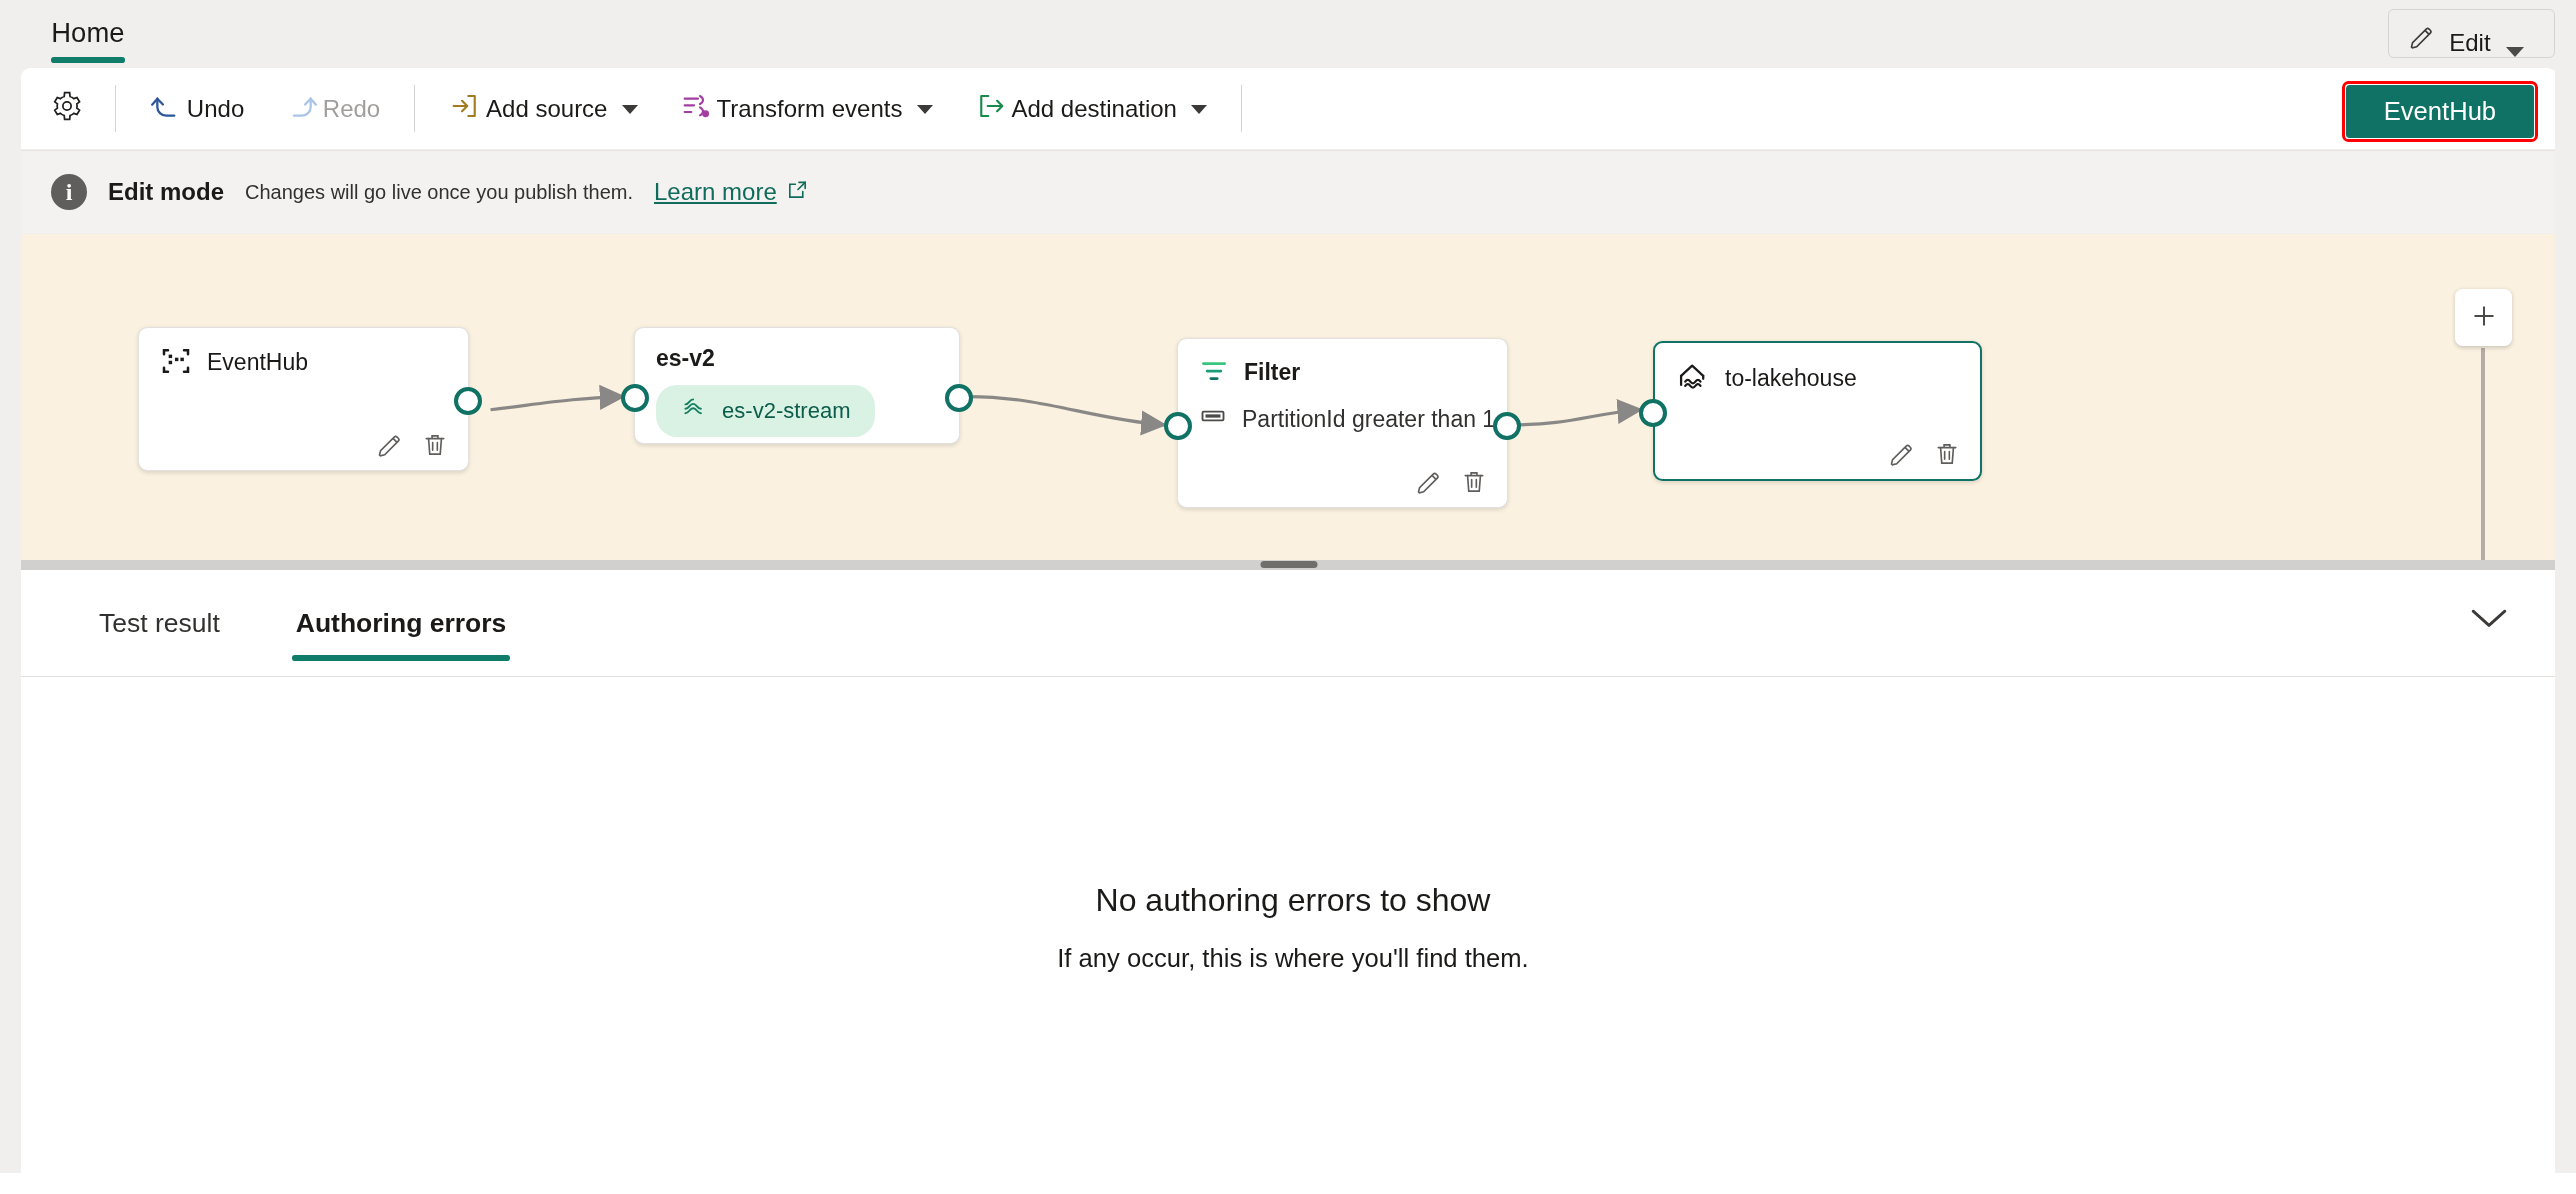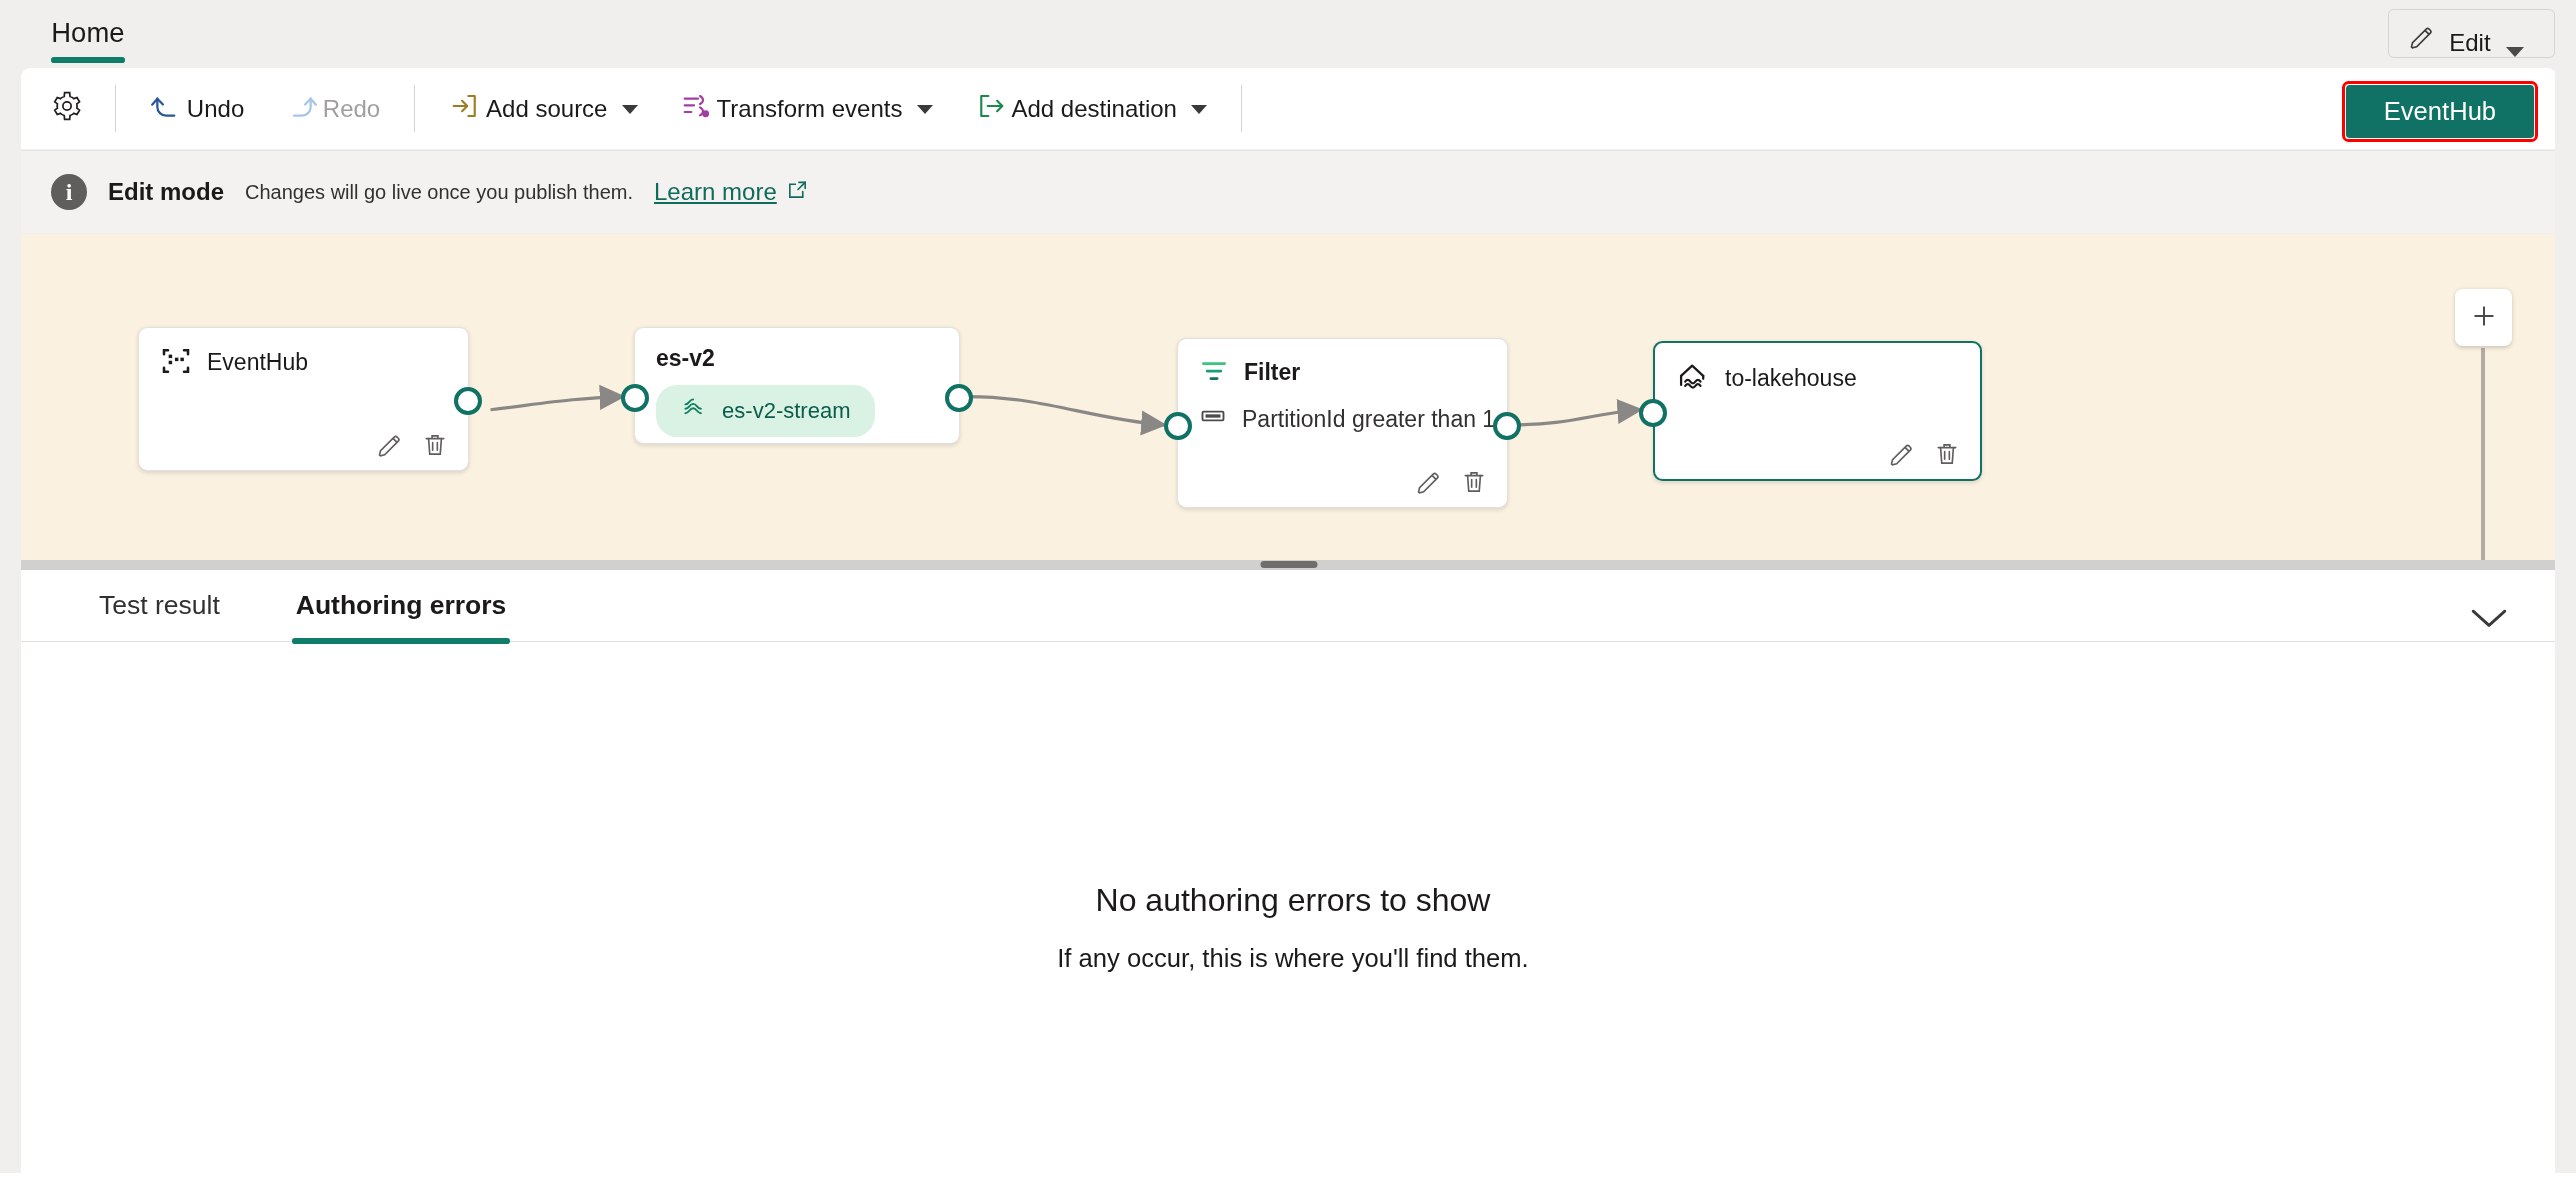--- a/index.html
+++ b/index.html
@@ -155,21 +155,21 @@
     width: 57px; height: 7.6px; background: #706e6b; border-radius: 3.8px;
     cursor: ns-resize;
   }
 
   
   .bottom {
     position: absolute; left: 21px; top: 570px; width: 2536px; height: 604px;
     background: #ffffff;
   }
   .bottom-tabs {
-    position: relative; height: 72px; border-bottom: 0.9px solid #e1dfdd;
+    position: relative; height: 107px; border-bottom: 0.9px solid #e1dfdd;
     display: flex; align-items: center; padding-left: 57px; gap: 34px;
   }
   .btab {
     position: relative; height: 99px; display: flex; align-items: center;
     padding: 0 21px; font-size: 26.5px; color: #323130; cursor: pointer;
   }
   .btab.active { color: #1b1a19; font-weight: bold; }
   .btab.active::after {
     content: ""; position: absolute; left: 17px; right: 17px; bottom: 11.4px;
     height: 5.7px; background: #107c6a; border-radius: 2.8px;

